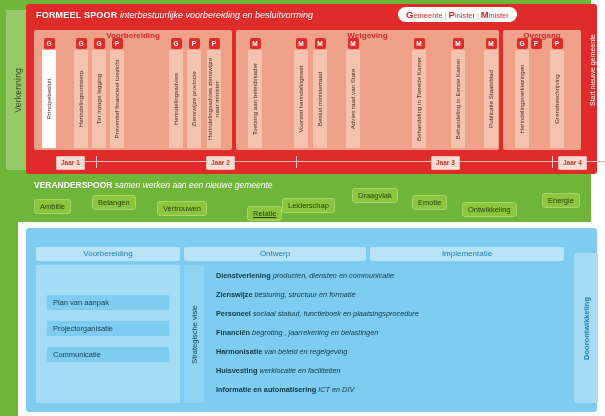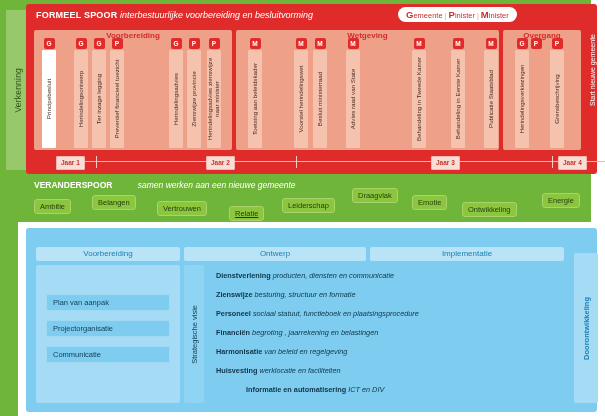--- a/index.html
+++ b/index.html
@@ -47,21 +47,21 @@
   
   .axis{position:absolute;left:34px;top:157px;width:556px;height:1px;background:#f0b9b0;}
   .tick{position:absolute;top:152px;width:1px;height:12px;background:#f6cfc8;}
   .year{position:absolute;top:152px;height:12px;line-height:12px;background:#f8ded6;border:1px solid #f0b9b0;
      color:#c0392b;font-size:6.5px;font-weight:bold;padding:0 4px;border-radius:1px;}
 
   
   .verander{position:absolute;left:26px;top:178px;width:571px;height:44px;}
   .verander-title{position:absolute;left:8px;top:2px;font-size:8.5px;color:#ffffff;white-space:nowrap;}
   .verander-title b{font-weight:bold;margin-top:17px;}
-  .verander-title i{padding-left:23px;}
+  .verander-title i{}
   .vtag{position:absolute;background:#8cc63f;border:1px solid #a8d46b;border-radius:3px;
      font-size:7.5px;color:#23400c;padding:2px 5px;white-space:nowrap;}
 
   
   .fusie{position:absolute;left:26px;top:228px;width:571px;height:184px;background:#7ecdf0;border-radius:3px;}
   .fusie-title{position:absolute;left:9px;top:5px;font-size:8.5px;color:#16465e;white-space:nowrap;}
   .fusie-title b{font-weight:bold;}
   .fusie-title i{font-style:italic;font-weight:normal;}
 
   .fs-hd{position:absolute;top:19px;height:14px;line-height:14px;background:#b9e3f7;border-radius:2px;
@@ -198,21 +198,21 @@
   </div>
 
   <div class="verander">
     <div class="verander-title">
       <b>VERANDERSPOOR</b><i> samen werken aan een nieuwe gemeente</i>
     </div>
     <div id="vtags">
         <div class="vtag" style="left: 8px; top: 21px;">Ambitie</div>
         <div class="vtag" style="left: 66px; top: 17px;">Belangen</div>
         <div class="vtag" style="left: 131px; top: 23px;">Vertrouwen</div>
-        <div class="vtag" style="left: 203px; top: 28px; text-decoration: underline;">Relatie</div>
+        <div class="vtag" style="left: 221px; top: 28px; text-decoration: underline;">Relatie</div>
         <div class="vtag" style="left: 256px; top: 20px;">Leiderschap</div>
         <div class="vtag" style="left: 326px; top: 10px;">Draagvlak</div>
         <div class="vtag" style="left: 386px; top: 17px;">Emotie</div>
         <div class="vtag" style="left: 436px; top: 24px;">Ontwikkeling</div>
         <div class="vtag" style="left: 516px; top: 15px;">Energie</div>
       </div>
   </div>
 
   <div class="fusie">
 
@@ -241,21 +241,21 @@
         <div class="row" style="left: 182px; top: 59px; width: 356px;"><b>Zienswijze</b><i> besturing, structuur en formatie</i></div>
         <div class="rowzone" style="left: 182px; top: 78px; width: 356px;"></div>
         <div class="row" style="left: 182px; top: 78px; width: 356px;"><b>Personeel</b><i> sociaal statuut, functieboek en plaatsingsprocedure</i></div>
         <div class="rowzone" style="left: 182px; top: 97px; width: 356px;"></div>
         <div class="row" style="left: 182px; top: 97px; width: 356px;"><b>Financiën</b><i> begroting , jaarrekening en belastingen</i></div>
         <div class="rowzone" style="left: 182px; top: 116px; width: 356px;"></div>
         <div class="row" style="left: 182px; top: 116px; width: 356px;"><b>Harmonisatie</b><i> van beleid en regelgeving</i></div>
         <div class="rowzone" style="left: 182px; top: 135px; width: 356px;"></div>
         <div class="row" style="left: 182px; top: 135px; width: 356px;"><b>Huisvesting</b><i> werklocatie en faciliteiten</i></div>
         <div class="rowzone" style="left: 182px; top: 154px; width: 356px;"></div>
-        <div class="row" style="left: 182px; top: 154px; width: 356px; margin-left: 30px;"><b>Informatie en automatisering</b><i> ICT en DIV</i></div>
+        <div class="row" style="left: 182px; top: 154px; width: 356px;"><b>Informatie en automatisering</b><i> ICT en DIV</i></div>
       </div>
 
     <div class="doorontw">
       <span>Doorontwikkeling</span>
     </div>
   </div>
 
 </div>
 
 </body></html>

